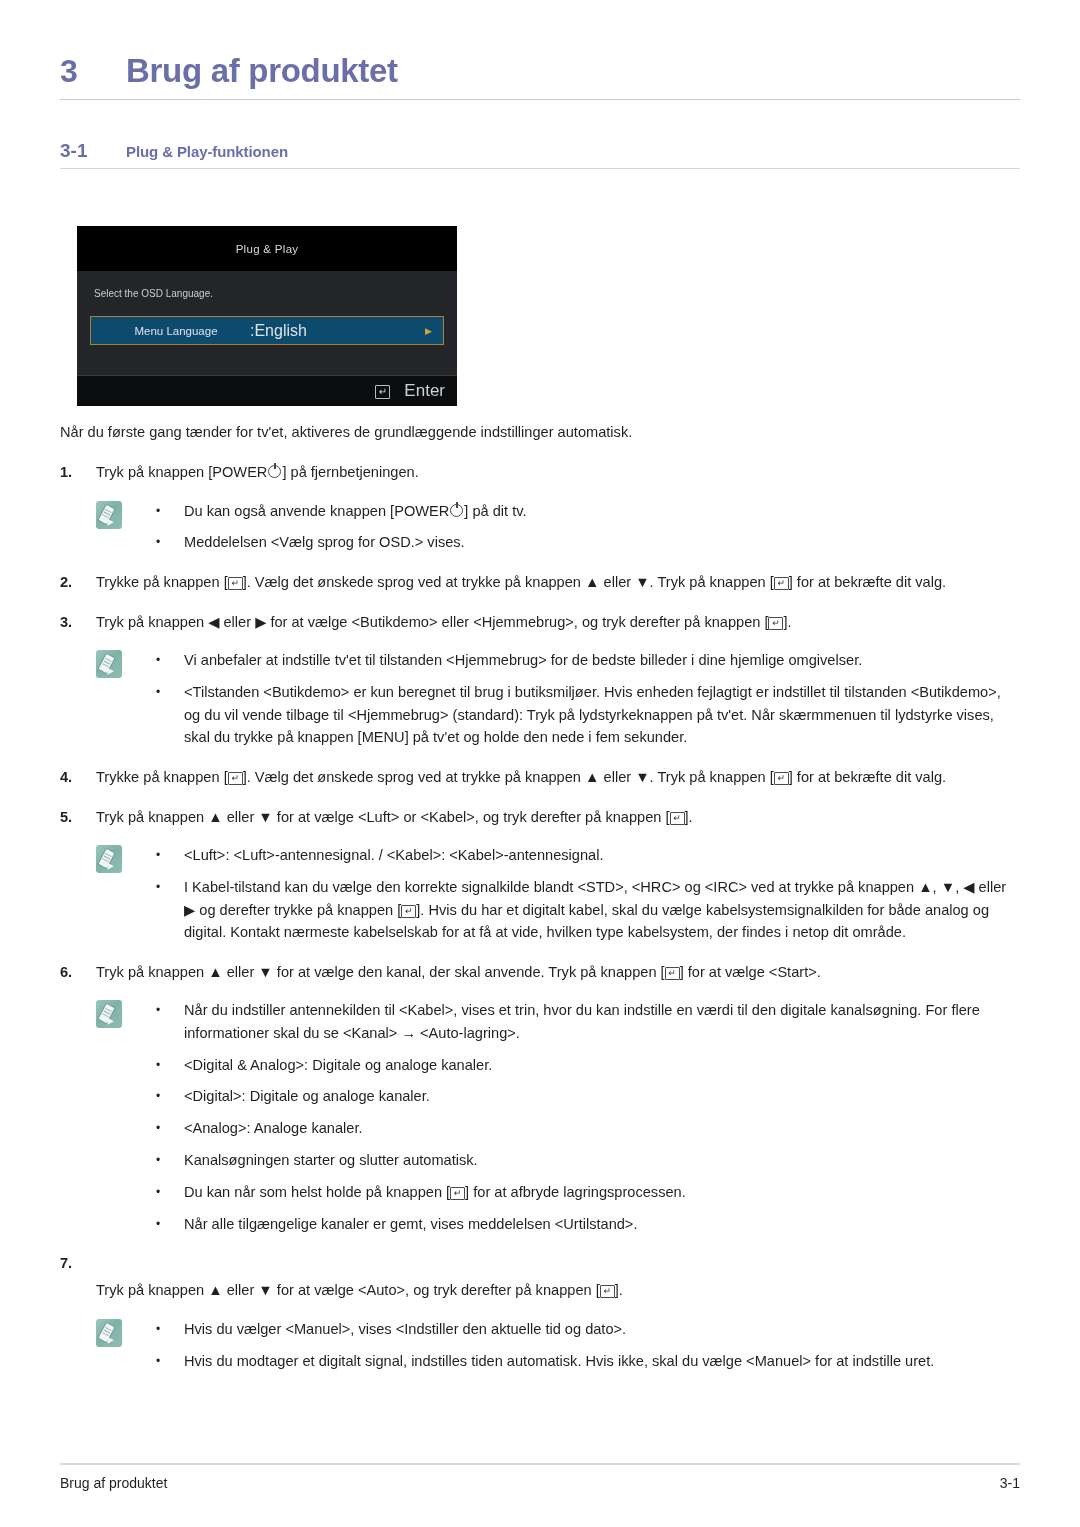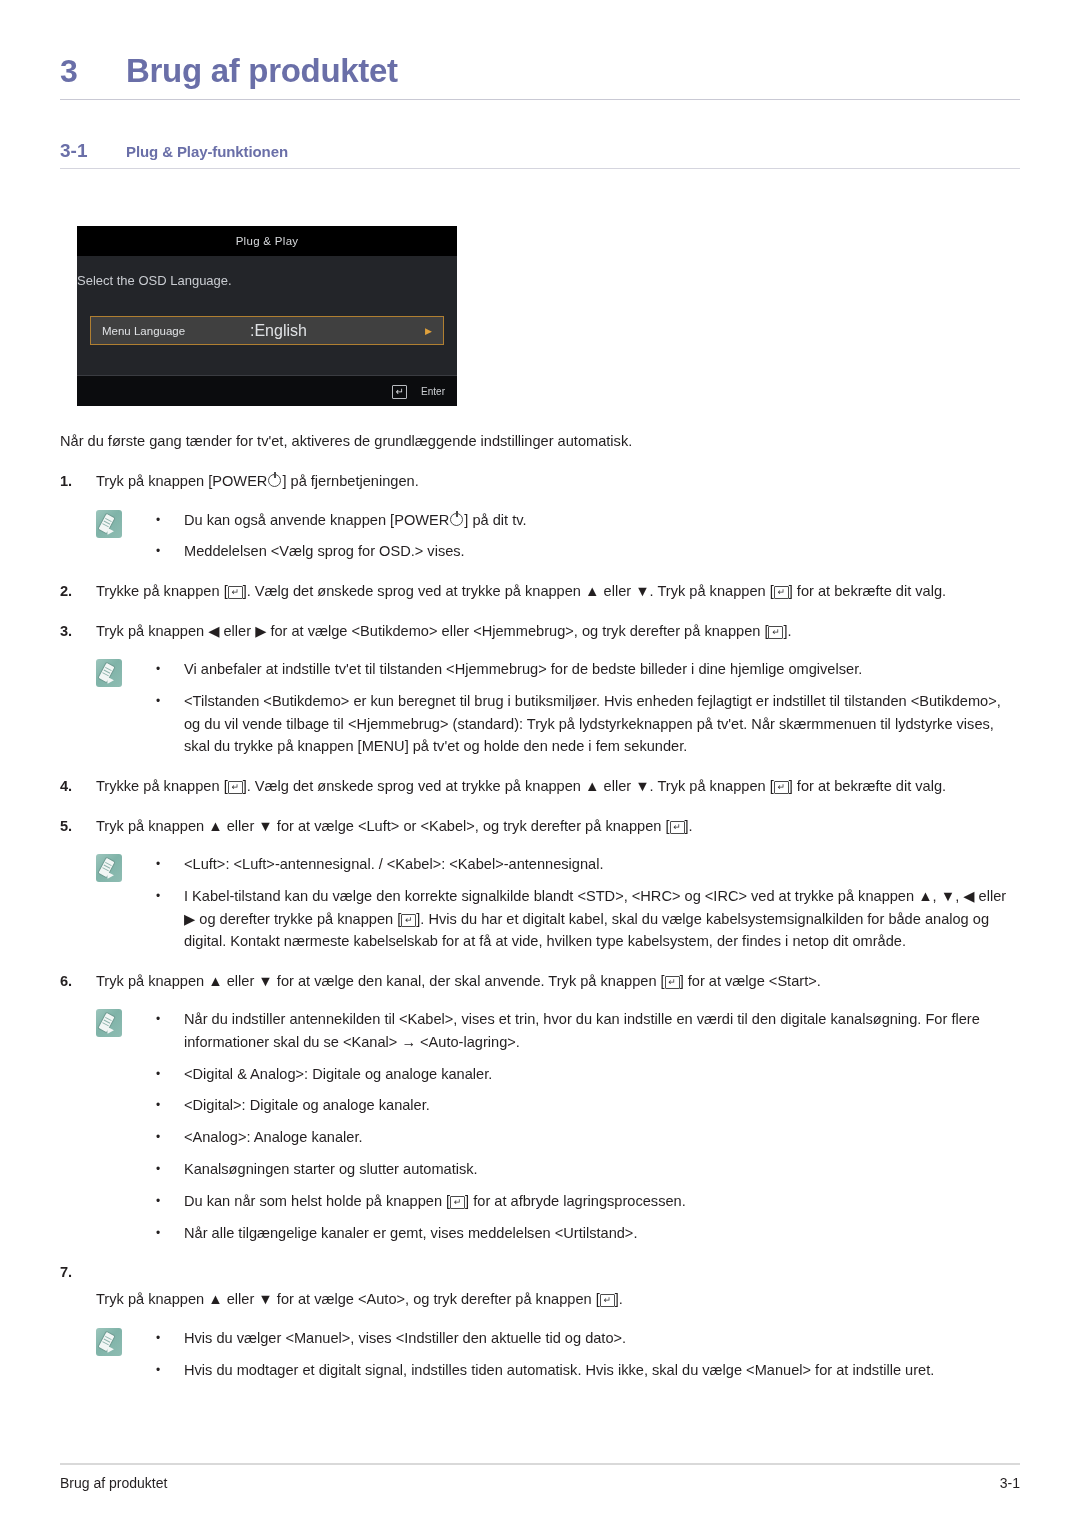--- a/index.html
+++ b/index.html
@@ -80,46 +80,47 @@
   .osd {
     width: 380px;
     height: 180px;
     background: #232529;
     position: relative;
     box-sizing: border-box;
     font-size: 11.5px;
     color: #cfd2d6;
   }
   .osd-titlebar {
-    height: 30px;
+    height: 45px;
     background: #000000;
     display: flex;
     align-items: center;
     justify-content: center;
   }
   .osd-title {
     font-size: 11.5px;
     color: #d7d9dc;
     letter-spacing: 0.3px;
   }
   .osd-prompt {
-    padding: 17px 0 0 0;
-    font-size: 13px;
+    padding: 17px 0 0 17px;
+    font-size: 10px;
     color: #c9ccd1;
   }
   .osd-row {
     position: absolute;
     left: 13px;
     right: 13px;
     top: 90px;
     height: 27px;
     border: 1.4px solid #b07f31;
-    background: #404040;
+    background: #0c4a6e;
     display: flex;
     align-items: center;
+    text-align: center;
   }
   .osd-row-label {
     padding-left: 11px;
     width: 148px;
     color: #dfe1e4;
     font-size: 11.5px;
   }
   .osd-row-value {
     color: #dfe1e4;
     font-size: 16px;
@@ -149,28 +150,28 @@
     height: 12px;
     line-height: 11px;
     text-align: center;
     font-size: 10px;
     color: #d8dadd;
     border-radius: 1px;
     position: relative;
     top: 1px;
   }
   .osd-enter-label {
-    font-size: 10px;
+    font-size: 17px;
     color: #cdd0d4;
     padding-left: 8px;
   }
 
   
   .intro {
-    margin-top: 25px;
+    margin-top: 16px;
     font-size: 14.6px;
     line-height: 1.5;
     color: #231f20;
   }
 
   .step {
     display: flex;
     margin-top: 17px;
     font-size: 14.6px;
     line-height: 1.55;

